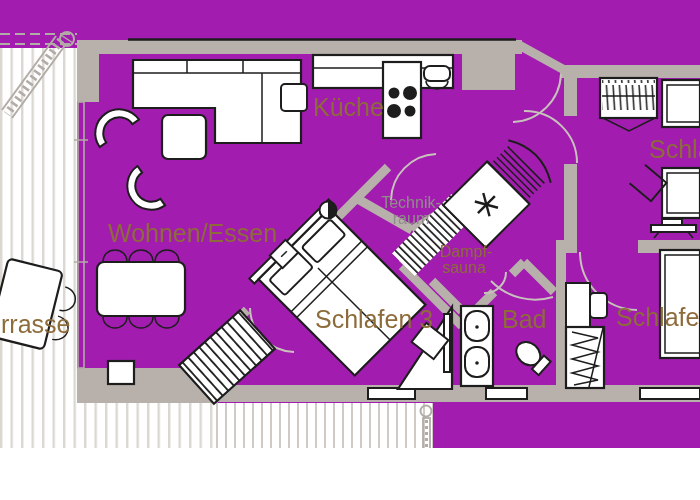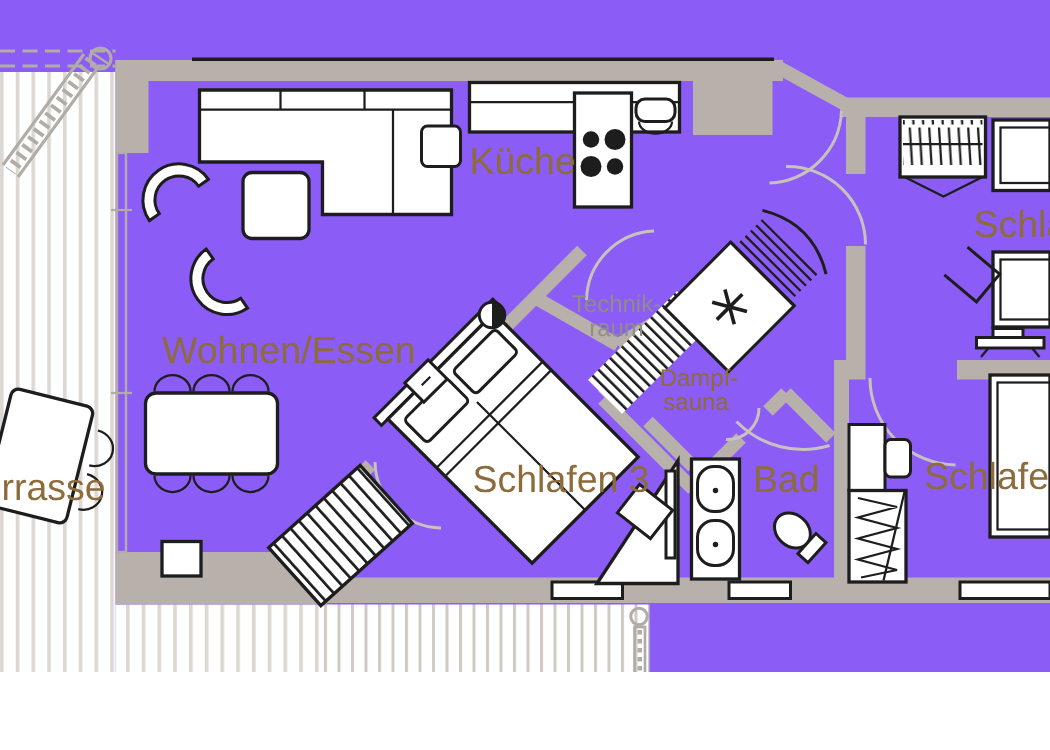--- a/index.html
+++ b/index.html
@@ -1,16 +1,16 @@
 <!DOCTYPE html>
 <html><head>
 <meta charset="utf-8">
 <style>
   html,body{margin:0;padding:0;background:#ffffff;}
-  .frame{position:relative;width:700px;height:448px;background:#8b5cf6;overflow:hidden;
+  .frame{position:relative;width:700px;height:448px;background:#a21caf;overflow:hidden;
          font-family:"Liberation Sans",sans-serif;}
   svg{display:block;overflow:hidden;}
   svg text{font-family:"Liberation Sans",sans-serif;}
   .lbl{fill:#8d6b3a;font-size:25px;}
   .lbl-sm{fill:#8d6b3a;font-size:16px;}
   .lbl-gray{fill:#8f8c89;font-size:16px;}
   .brand{fill:#6d9cc6;font-size:37px;}
   .blk{fill:#ffffff;stroke:#1d1d1d;stroke-width:2;}
   .blk22{fill:#ffffff;stroke:#1d1d1d;stroke-width:2.2;}
   .thin{fill:none;stroke:#1d1d1d;stroke-width:1.5;}

